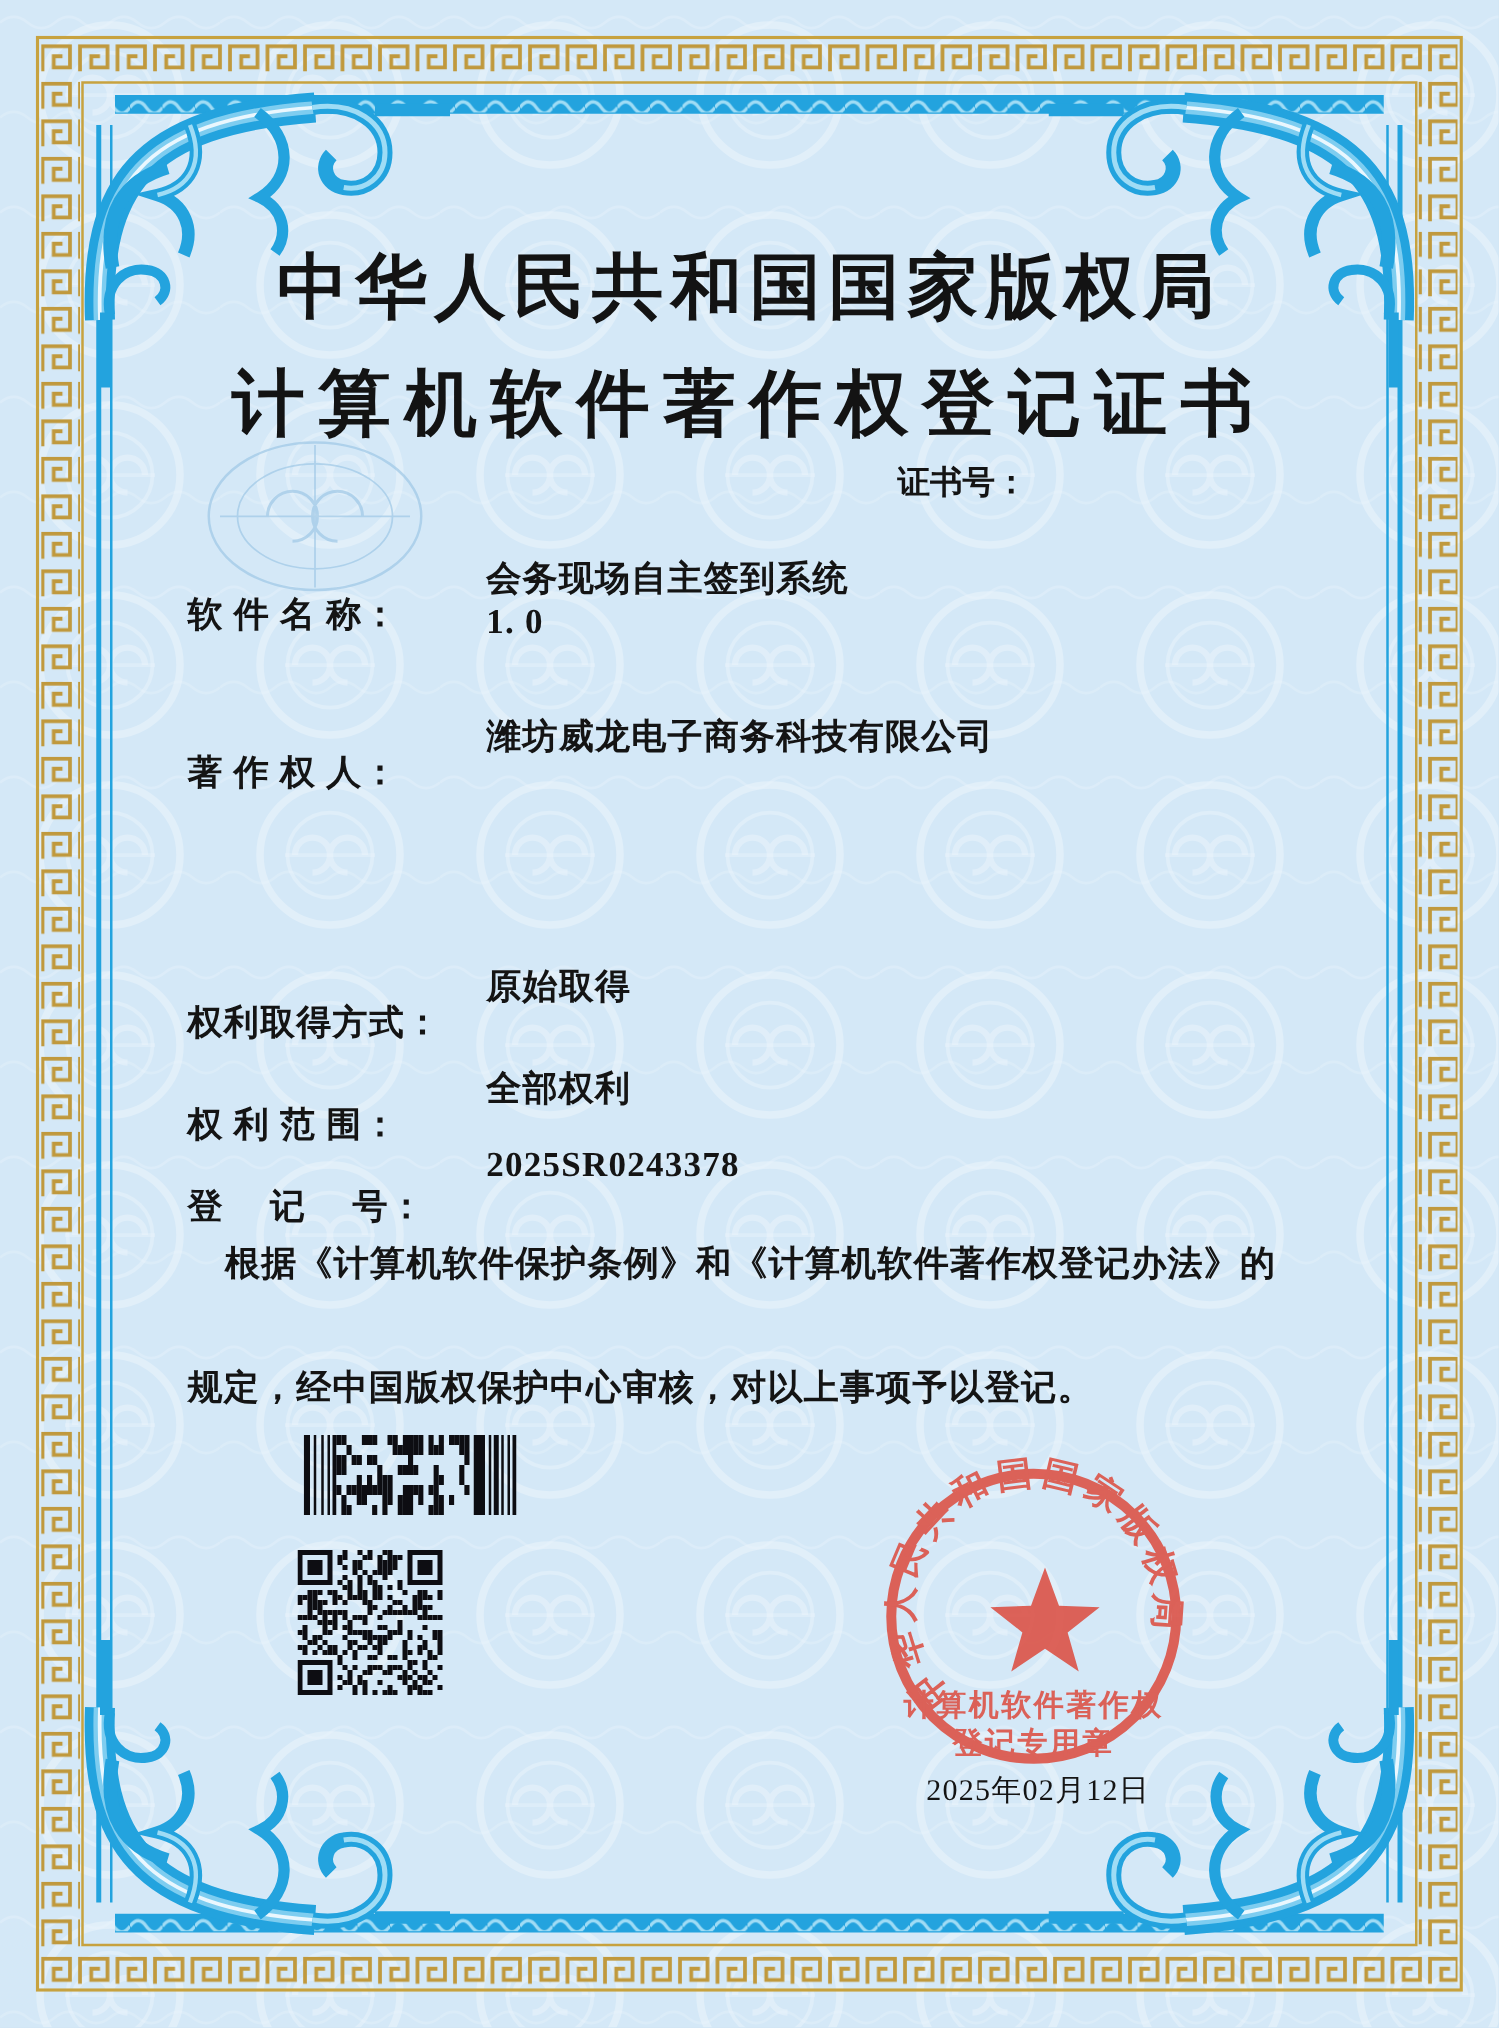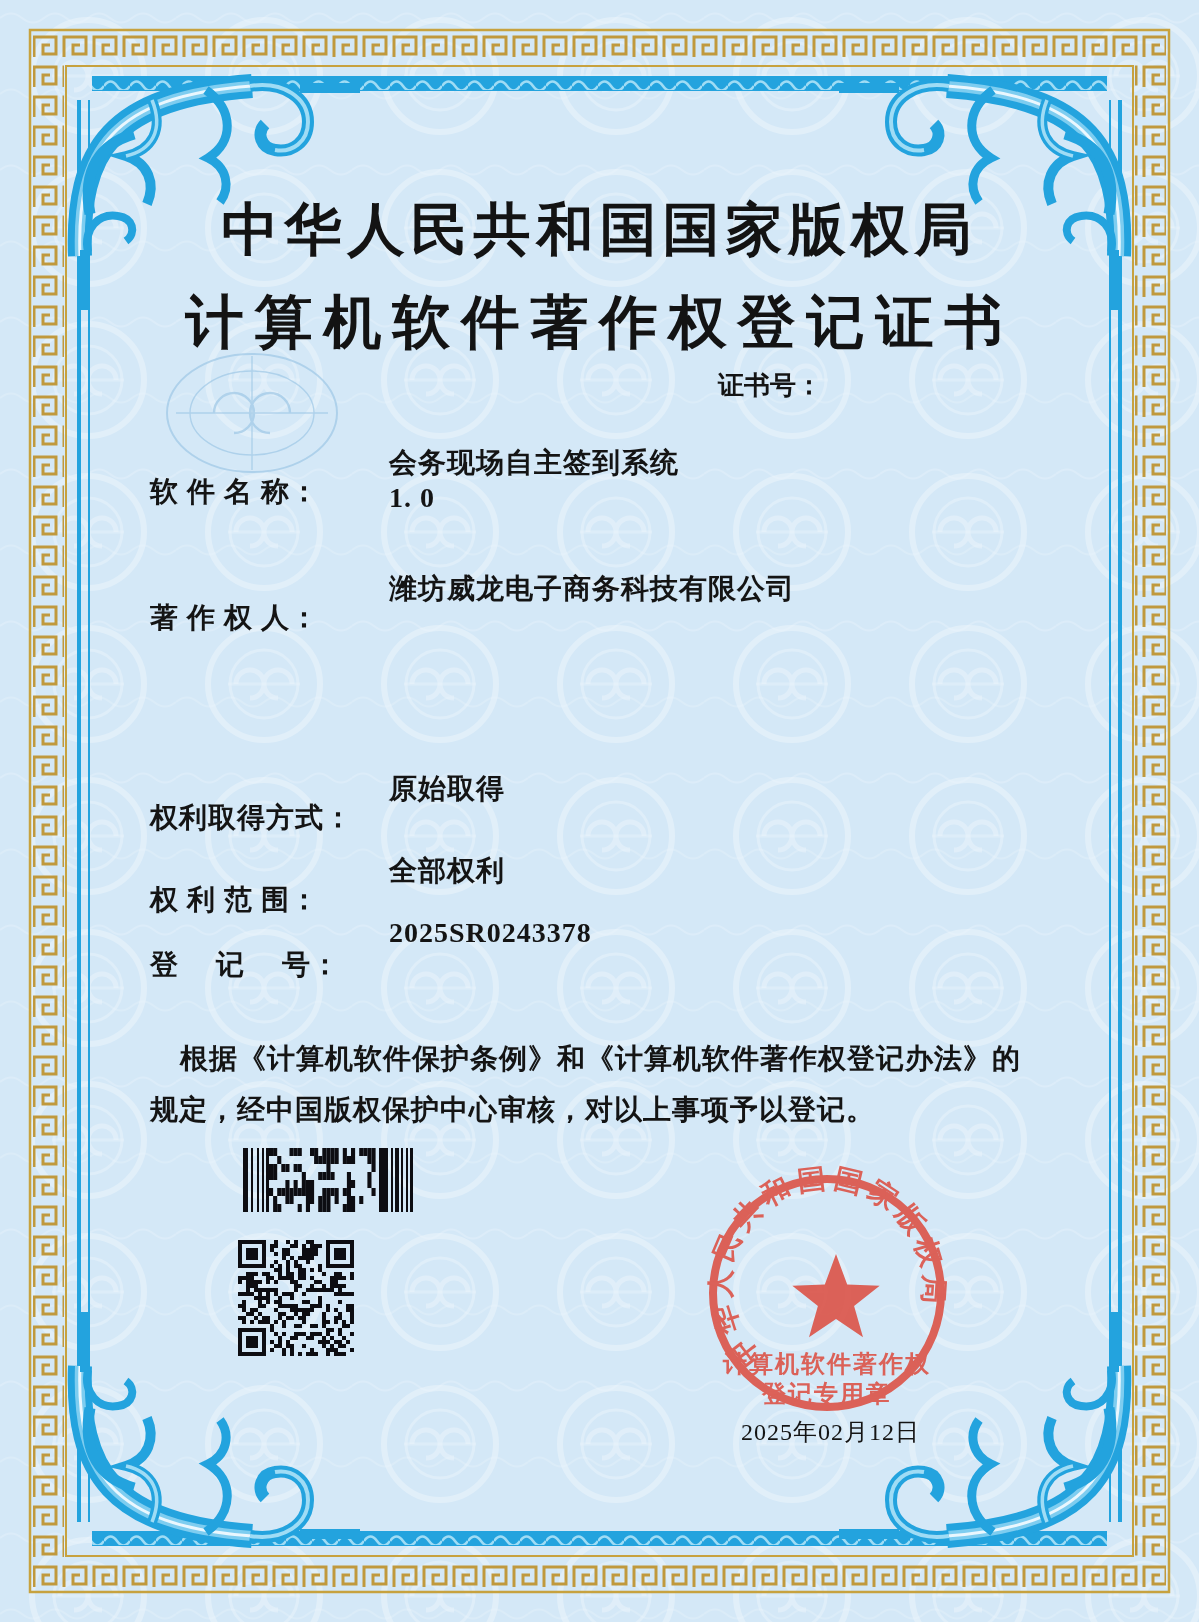--- a/index.html
+++ b/index.html
@@ -23,21 +23,21 @@
   #certno-value{left:790px;}
   .flabel{left:150px;font-size:28px;font-weight:700;letter-spacing:1px;margin-top:29px;}
   .fvalue{left:365px;font-size:28px;font-weight:700;letter-spacing:1px;margin-left:24px;}
   #f-name-label,#f-name-value{top:444px;}
   #f-name-version{top:482px;}
   #f-owner-label,#f-owner-value{top:570px;text-align:right;}
   #f-acq-label,#f-acq-value{top:770px;}
   #f-scope-label,#f-scope-value{top:852px;}
   #f-reg-label,#f-reg-value{top:917px;}
   .stmt{left:150px;width:905px;font-size:28px;font-weight:700;color:#141414;position:absolute;letter-spacing:1px;white-space:nowrap;}
-  #stmt1{top:1040px;padding-left:30px;}
+  #stmt1{top:992px;padding-left:30px;}
   #stmt2{top:1072px;margin-top:19px;}
   #barcode-box{position:absolute;left:243px;top:1148px;}
   #qr-box{position:absolute;left:238px;top:1240px;}
   #seal-box{position:absolute;left:690px;top:1155px;}
   #date{top:1416px;left:705px;font-size:24px;font-weight:400;letter-spacing:1px;margin-left:36px;}
 </style>
 </head>
 <body>
 
 <div class="certificate">

